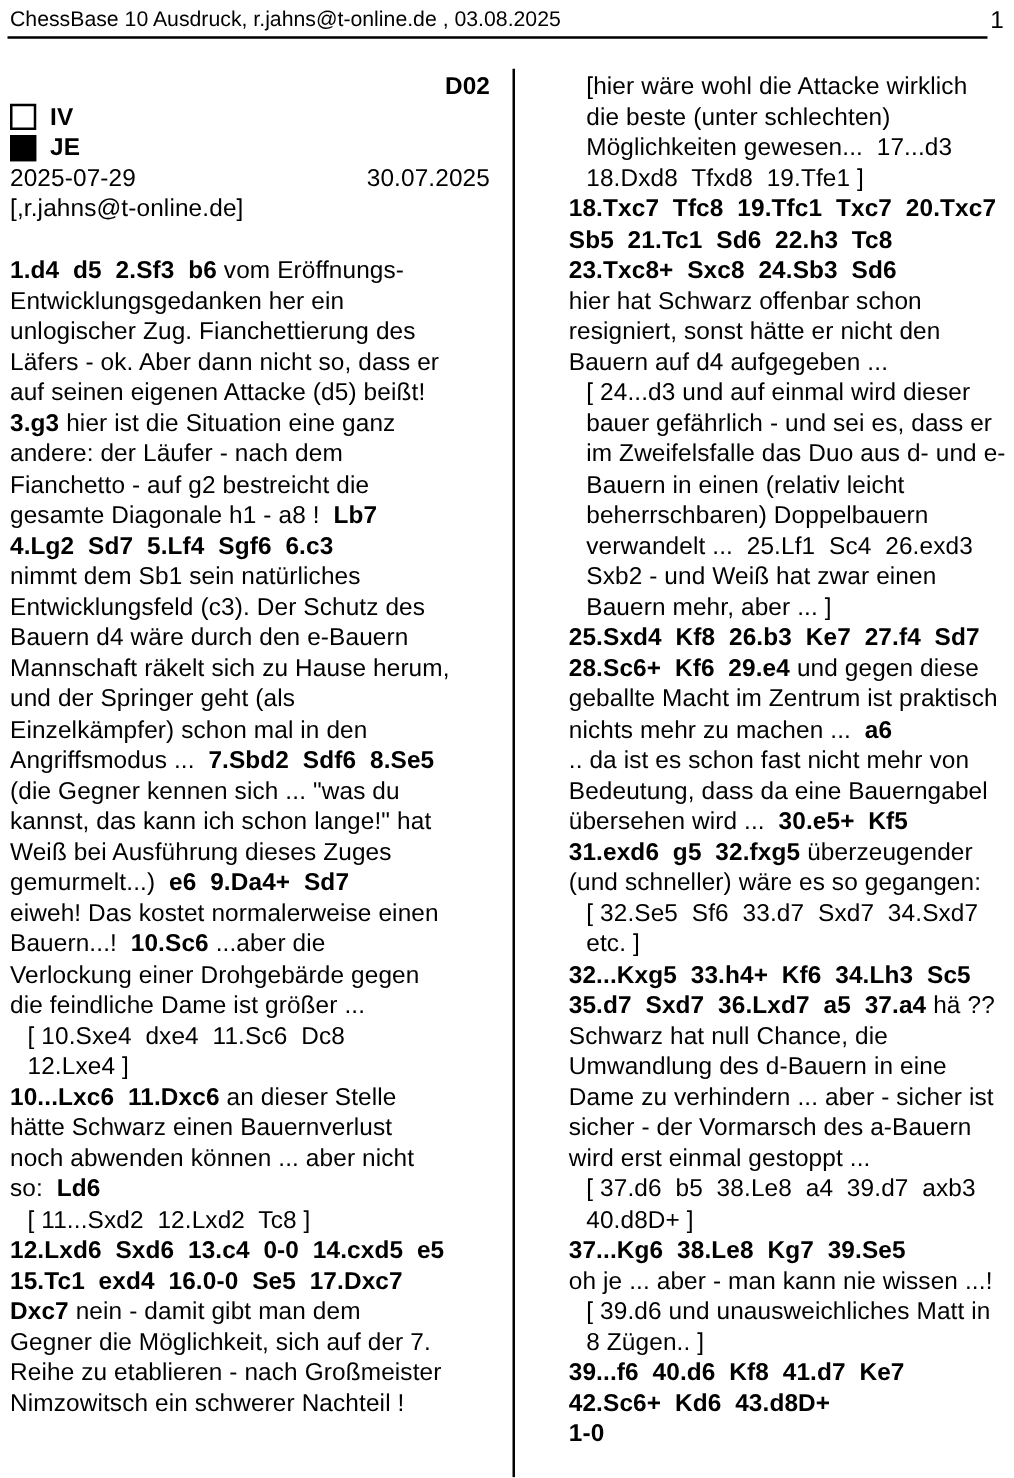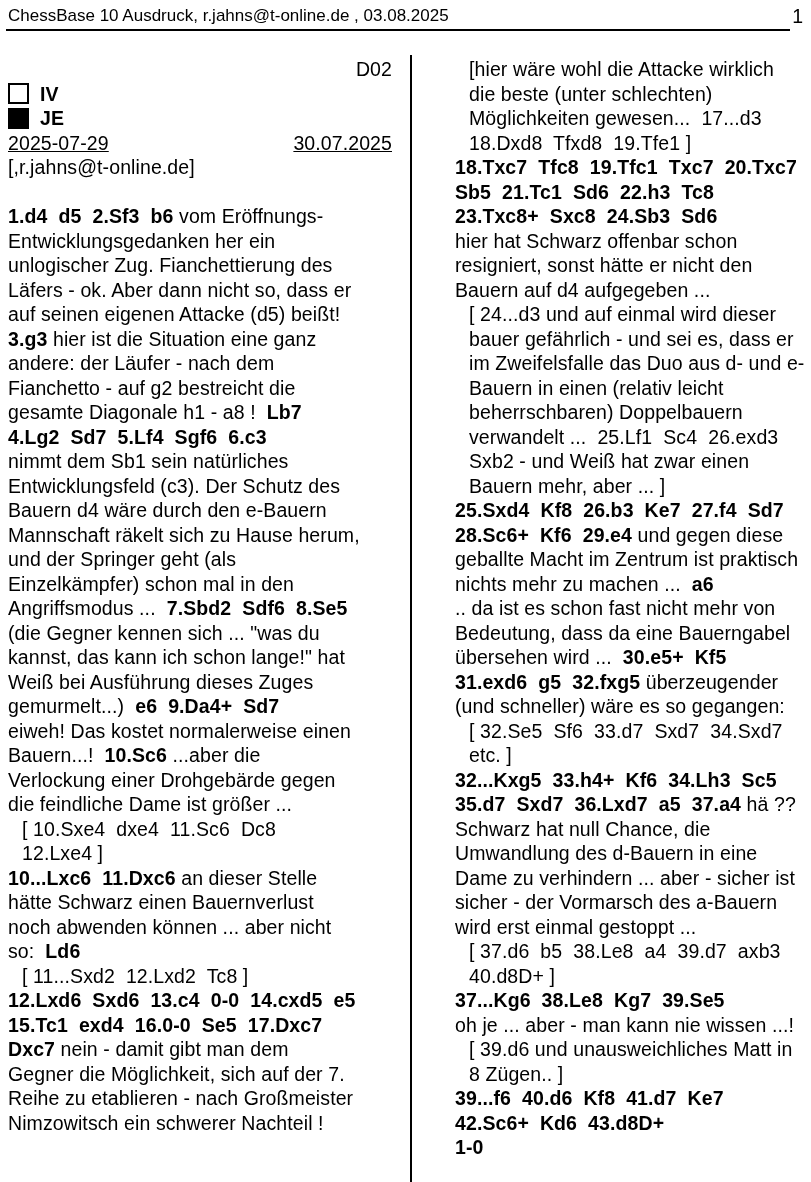--- a/index.html
+++ b/index.html
@@ -20,30 +20,30 @@
   .col.right{left:434px;width:380px;margin-left:21px;}
   .line{
     height:24.5px;line-height:24.5px;
     font-size:19.5px;
     white-space:pre;
     letter-spacing:0.1px;
   }
   .line.ind{padding-left:14px;}
   .b{font-weight:bold;}
   .it{}
-  .eco{text-align:right;font-weight:normal;}
+  .eco{text-align:right;font-weight:bold;}
   .player-row{display:flex;align-items:center;}
   .sq{
     display:inline-block;box-sizing:border-box;
     width:21px;height:21px;border:2px solid #000;
     margin-right:11px;flex:0 0 auto;
   }
   .sq.black{background:#000;}
   .player-name{font-weight:bold;}
-  .dates-row{display:flex;justify-content:space-between;text-decoration:underline;}
+  .dates-row{display:flex;justify-content:space-between;}
 </style>
 </head>
 <body>
 
 <div id="page">
 
   <div class="hdr-title">ChessBase 10 Ausdruck, r.jahns@t-online.de , 03.08.2025</div>
   <div class="hdr-pagenum">1</div>
   <div class="hdr-rule"></div>
   <div class="col-divider"></div>

